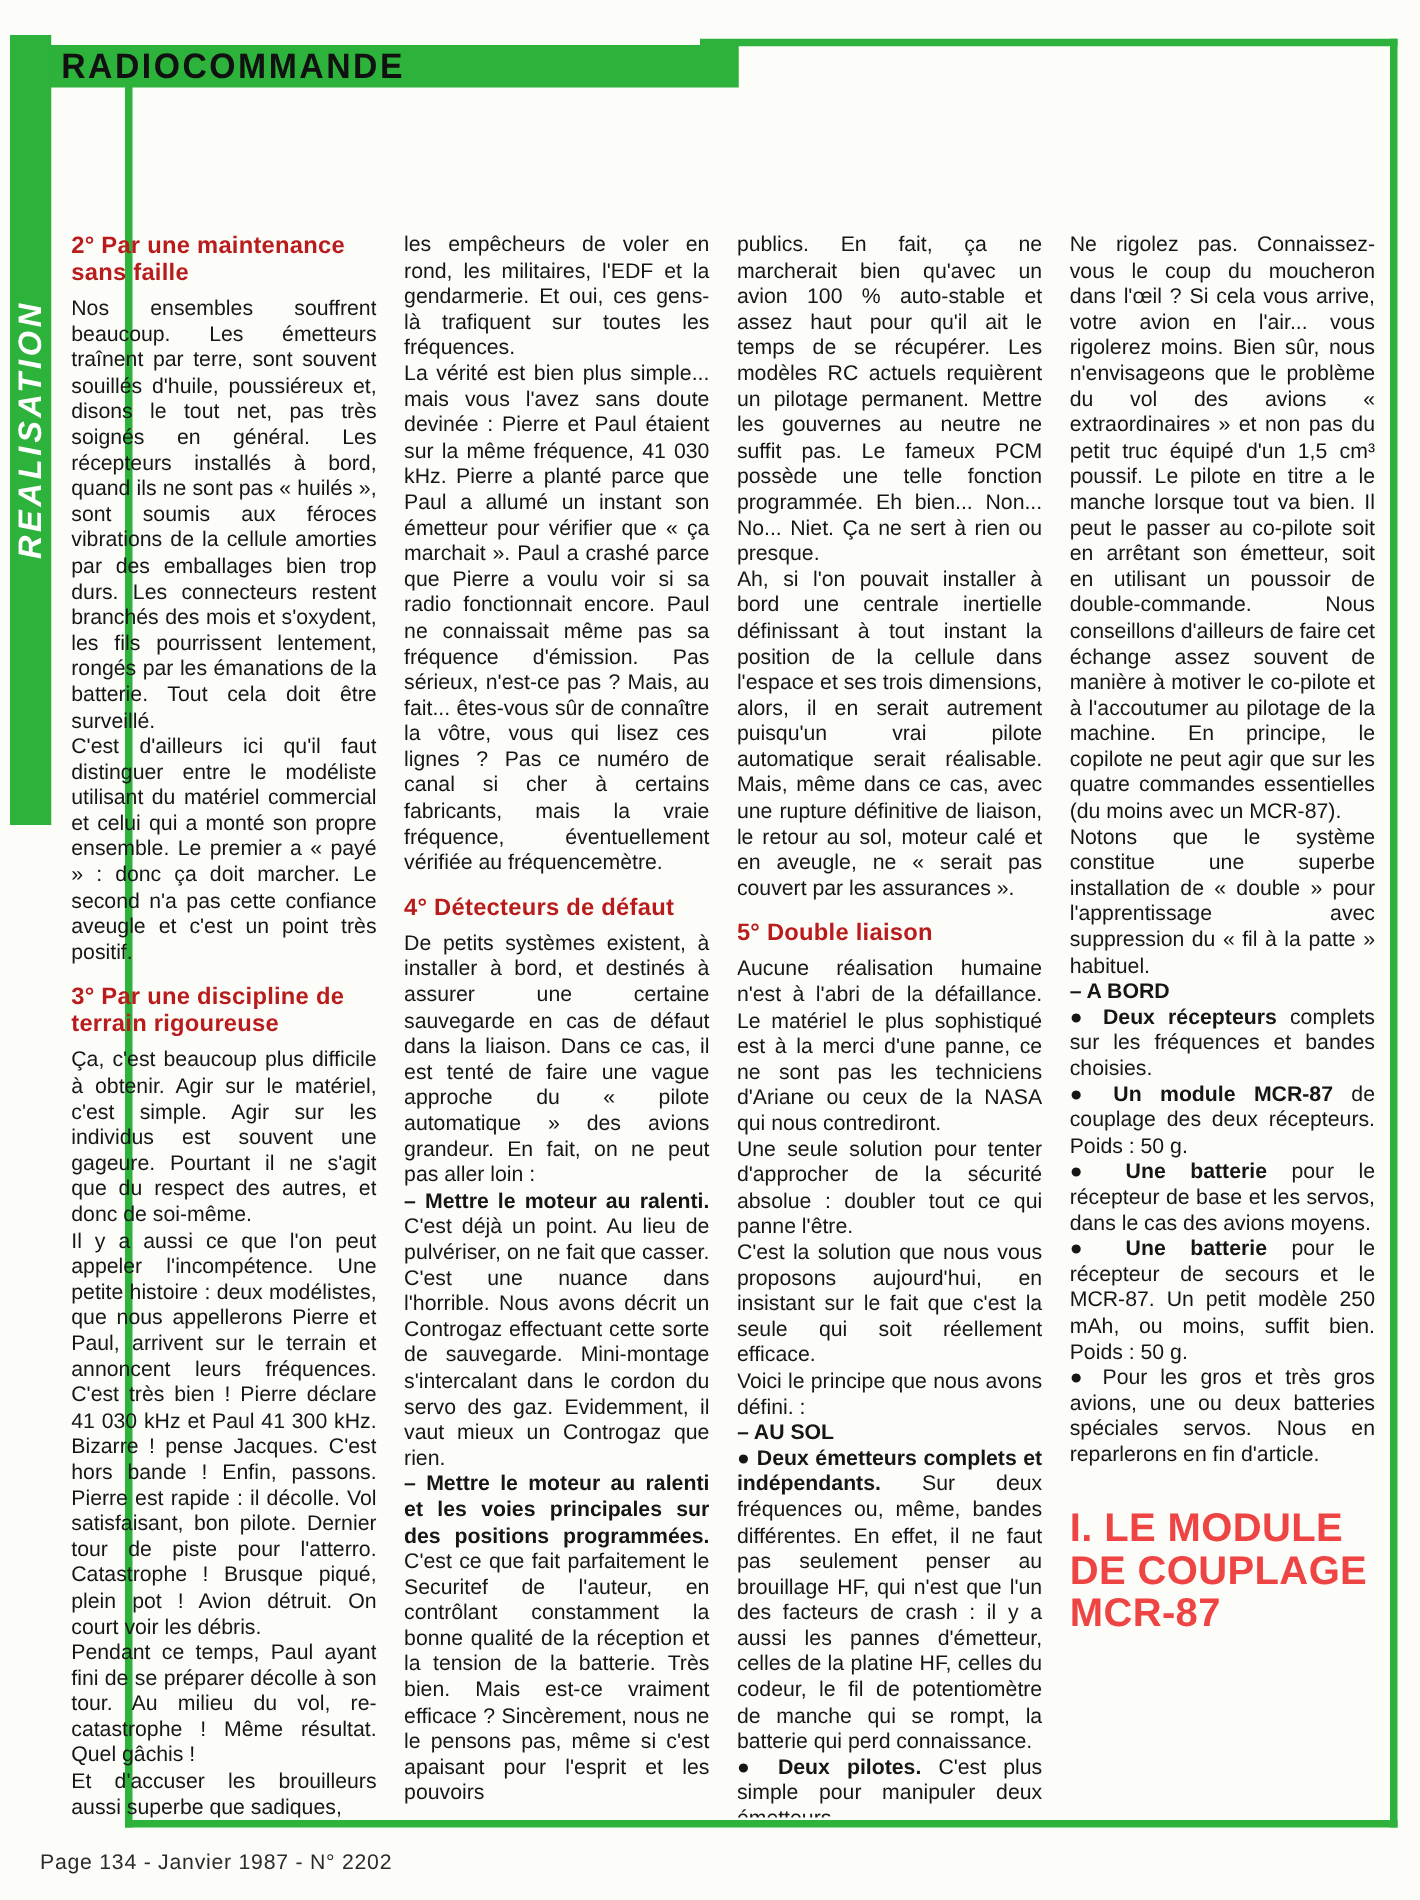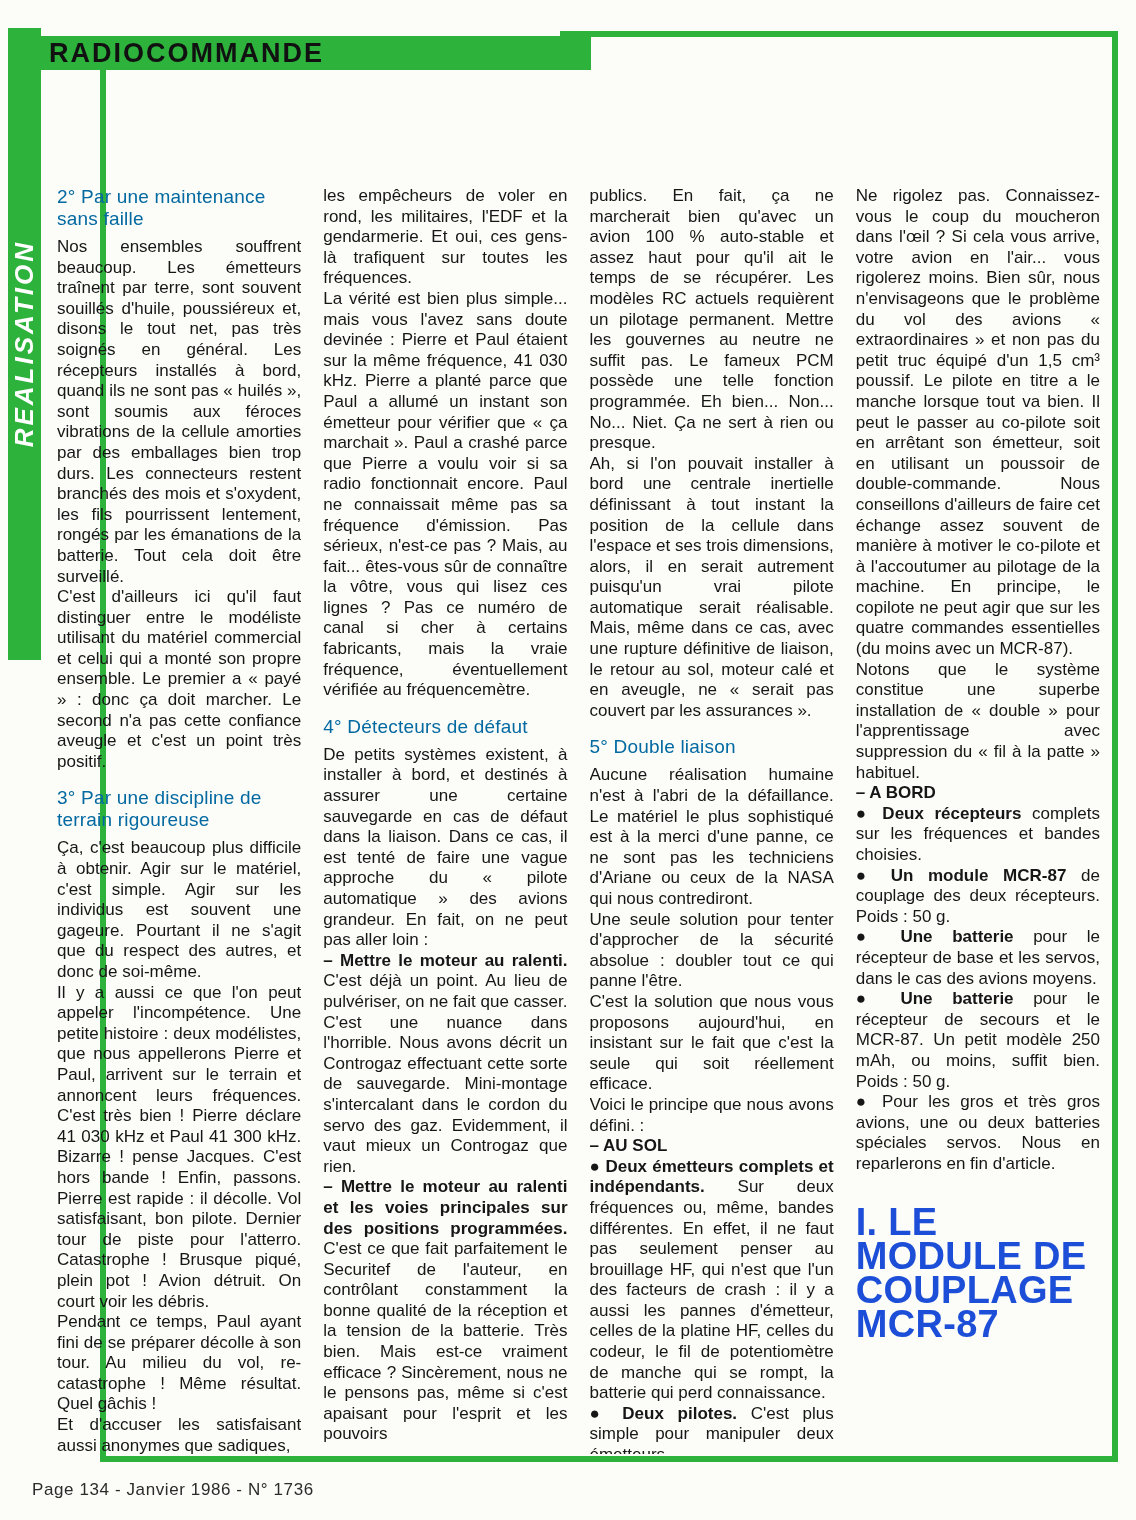--- a/index.html
+++ b/index.html
@@ -48,28 +48,28 @@
   .col p{
     margin:0;
     font-size:17px;line-height:20.6px;
     text-align:justify;
     hyphens:auto;
   }
   .col p strong{font-weight:bold;}
   .col h3{
     margin:15px 0 7px 0;
     font-size:19px;line-height:22px;
-    font-weight:normal;color:#0369a1;
+    font-weight:bold;color:#b91c1c;
     letter-spacing:0.2px;
   }
   .col h3:first-child{margin-top:0;}
   .col h2{
     margin:30px 0 16px 0;
-    font-size:38px;line-height:34px;
-    font-weight:bold;color:#1d4ed8;
+    font-size:32px;line-height:34px;
+    font-weight:bold;color:#ef4444;
     letter-spacing:0.3px;
   }
   .footer{
     position:absolute;left:32px;top:1480px;
     font-size:17px;color:#2b2b2b;letter-spacing:0.6px;
   }
 </style>
 </head>
 <body>
 
@@ -90,21 +90,21 @@
 
   <div class="columns">
     <div class="col">
         <h3>2° Par une maintenance sans faille</h3>
         <p>Nos ensembles souffrent beaucoup. Les émetteurs traînent par terre, sont souvent souillés d'huile, poussiéreux et, disons le tout net, pas très soignés en général. Les récepteurs installés à bord, quand ils ne sont pas « huilés », sont soumis aux féroces vibrations de la cellule amorties par des emballages bien trop durs. Les connecteurs restent branchés des mois et s'oxydent, les fils pourrissent lentement, rongés par les émanations de la batterie. Tout cela doit être surveillé.</p>
         <p>C'est d'ailleurs ici qu'il faut distinguer entre le modéliste utilisant du matériel commercial et celui qui a monté son propre ensemble. Le premier a « payé » : donc ça doit marcher. Le second n'a pas cette confiance aveugle et c'est un point très positif.</p>
         <h3>3° Par une discipline de terrain rigoureuse</h3>
         <p>Ça, c'est beaucoup plus difficile à obtenir. Agir sur le matériel, c'est simple. Agir sur les individus est souvent une gageure. Pourtant il ne s'agit que du respect des autres, et donc de soi-même.</p>
         <p>Il y a aussi ce que l'on peut appeler l'incompétence. Une petite histoire : deux modélistes, que nous appellerons Pierre et Paul, arrivent sur le terrain et annoncent leurs fréquences. C'est très bien ! Pierre déclare 41 030 kHz et Paul 41 300 kHz. Bizarre ! pense Jacques. C'est hors bande ! Enfin, passons. Pierre est rapide : il décolle. Vol satisfaisant, bon pilote. Dernier tour de piste pour l'atterro. Catastrophe ! Brusque piqué, plein pot ! Avion détruit. On court voir les débris.</p>
         <p>Pendant ce temps, Paul ayant fini de se préparer décolle à son tour. Au milieu du vol, re-catastrophe ! Même résultat. Quel gâchis !</p>
-        <p>Et d'accuser les satisfaisant aussi anonymes que sadiques,</p>
+        <p>Et d'accuser les brouilleurs aussi superbe que sadiques,</p>
       </div>
     <div class="col">
         <p>les empêcheurs de voler en rond, les militaires, l'EDF et la gendarmerie. Et oui, ces gens-là trafiquent sur toutes les fréquences.</p>
         <p>La vérité est bien plus simple... mais vous l'avez sans doute devinée : Pierre et Paul étaient sur la même fréquence, 41 030 kHz. Pierre a planté parce que Paul a allumé un instant son émetteur pour vérifier que « ça marchait ». Paul a crashé parce que Pierre a voulu voir si sa radio fonctionnait encore. Paul ne connaissait même pas sa fréquence d'émission. Pas sérieux, n'est-ce pas ? Mais, au fait... êtes-vous sûr de connaître la vôtre, vous qui lisez ces lignes ? Pas ce numéro de canal si cher à certains fabricants, mais la vraie fréquence, éventuellement vérifiée au fréquencemètre.</p>
         <h3>4° Détecteurs de défaut</h3>
         <p>De petits systèmes existent, à installer à bord, et destinés à assurer une certaine sauvegarde en cas de défaut dans la liaison. Dans ce cas, il est tenté de faire une vague approche du « pilote automatique » des avions grandeur. En fait, on ne peut pas aller loin :</p>
         <p><strong>– Mettre le moteur au ralenti. </strong>C'est déjà un point. Au lieu de pulvériser, on ne fait que casser. C'est une nuance dans l'horrible. Nous avons décrit un Controgaz effectuant cette sorte de sauvegarde. Mini-montage s'intercalant dans le cordon du servo des gaz. Evidemment, il vaut mieux un Controgaz que rien.</p>
         <p><strong>– Mettre le moteur au ralenti et les voies principales sur des positions programmées. </strong>C'est ce que fait parfaitement le Securitef de l'auteur, en contrôlant constamment la bonne qualité de la réception et la tension de la batterie. Très bien. Mais est-ce vraiment efficace ? Sincèrement, nous ne le pensons pas, même si c'est apaisant pour l'esprit et les pouvoirs</p>
       </div>
     <div class="col">
@@ -125,15 +125,15 @@
         <p><strong>– A BORD</strong></p>
         <p><strong>● Deux récepteurs </strong>complets sur les fréquences et bandes choisies.</p>
         <p><strong>● Un module MCR-87 </strong>de couplage des deux récepteurs. Poids : 50 g.</p>
         <p><strong>● Une batterie </strong>pour le récepteur de base et les servos, dans le cas des avions moyens.</p>
         <p><strong>● Une batterie </strong>pour le récepteur de secours et le MCR-87. Un petit modèle 250 mAh, ou moins, suffit bien. Poids : 50 g.</p>
         <p>● Pour les gros et très gros avions, une ou deux batteries spéciales servos. Nous en reparlerons en fin d'article.</p>
         <h2>I. LE MODULE DE COUPLAGE MCR-87</h2>
       </div>
   </div>
 
-  <div class="footer">Page 134 - Janvier 1986 - N° 1736</div>
+  <div class="footer">Page 134 - Janvier 1987 - N° 2202</div>
 
 </div>
 
 </body></html>

